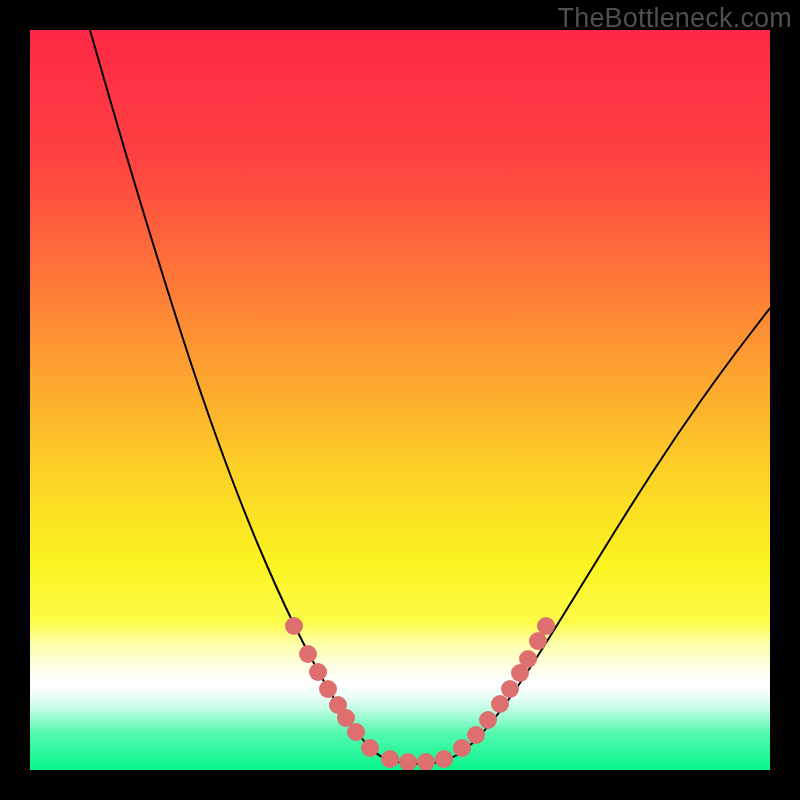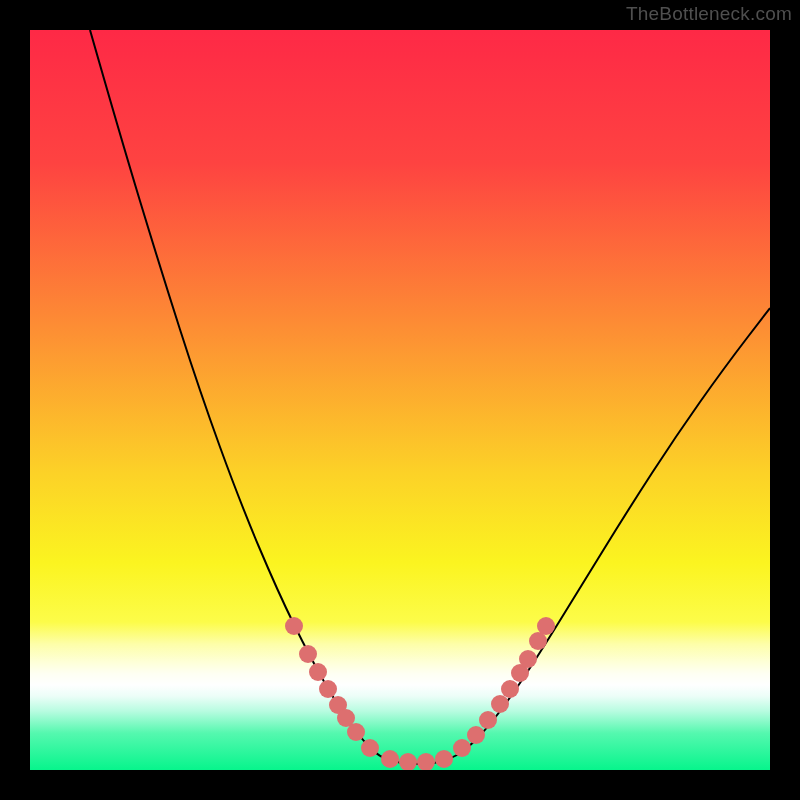--- a/index.html
+++ b/index.html
@@ -21,21 +21,21 @@
   }
   .gradient {
     position: absolute;
     left: 0; top: 0; right: 0; bottom: 0;
   }
   .watermark {
     position: absolute;
     top: 3px;
     right: 8px;
     color: #4f4f4f;
-    font-size: 19px;
+    font-size: 27px;
     font-weight: 500;
     letter-spacing: 0.2px;
     user-select: none;
   }
   svg.curve {
     position: absolute;
     left: 0; top: 0;
     width: 740px;
     height: 740px;
     overflow: visible;

